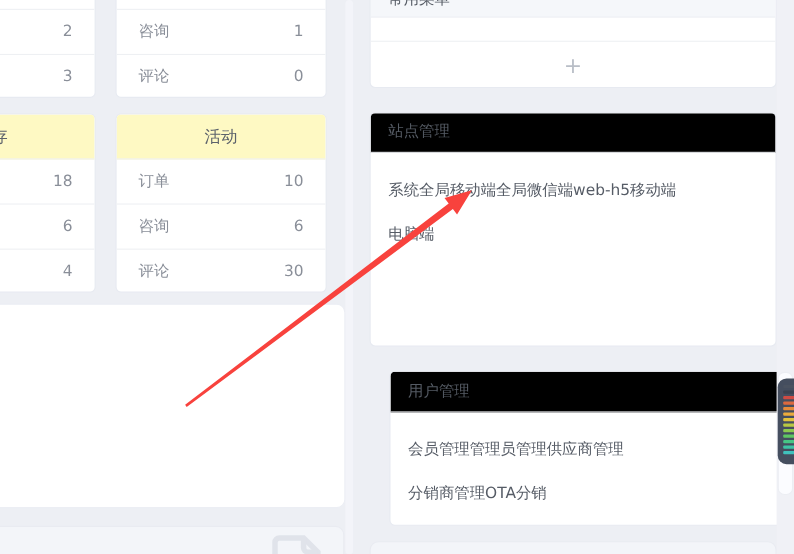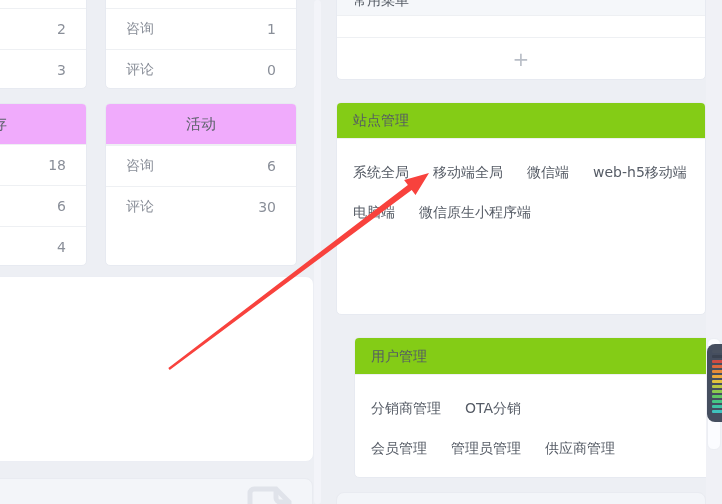--- a/index.html
+++ b/index.html
@@ -14,31 +14,31 @@
     border-radius:5px;box-sizing:border-box;overflow:hidden;
   }
   
   .stat-row{
     height:40px;display:flex;align-items:center;justify-content:space-between;
     padding:0 20px;border-top:1px solid #eef0f3;font-size:14px;color:#8a8f99;
   }
   .stat-row.first{border-top:none;}
   .stat-row .num{margin-left:auto;}
   .stat-header{
-    height:40px;background:#f0abfc;display:flex;align-items:center;justify-content:center;
+    height:40px;background:#fef9c3;display:flex;align-items:center;justify-content:center;
     font-size:15px;color:#5c626b;border-bottom:1px solid #eef0f3;position:relative;
   }
   
   .panel-header{
     height:35px;line-height:35px;padding:0 16px;font-size:14px;color:#555b64;
-    border-bottom:1px solid #eef0f3;background:#84cc16;position:relative;
+    border-bottom:1px solid #eef0f3;background:#000000;position:relative;
   }
   .panel-header.tinted{background:#f5f7fa;height:30px;line-height:30px;}
   .panel-body{padding:14px 16px 0;box-sizing:border-box;}
-  .links-row{display:flex;gap:24px;height:40px;align-items:center;font-size:14px;color:#565c66;flex-wrap:nowrap;}
+  .links-row{display:flex;height:40px;align-items:center;font-size:14px;color:#565c66;flex-wrap:nowrap;}
   .link{cursor:pointer;white-space:nowrap;}
   .uniapp-divider{display:flex;align-items:center;height:34px;font-size:14px;color:#cbd0d8;margin:0 -8px;}
   .dline{flex:1;height:1px;background:#e8eaef;}
   .uniapp-divider span.txt{margin:0 10px;}
   .add-row{
     position:absolute;left:0;right:0;bottom:0;height:41px;border-top:1px solid #eef0f3;
     display:flex;align-items:center;justify-content:center;color:#b9bec7;font-size:20px;cursor:pointer;
   }
   
   .v-strip{position:absolute;border-radius:4px;}
@@ -91,20 +91,24 @@
   </div>
   <div class="stat-row">
     <span class="num">4</span>
   </div>
 </div>
 
 <div class="card" style="left:105px;top:103px;width:192px;height:163px;">
   <div class="stat-header">
     <span>活动</span>
   </div>
+  <div class="stat-row first">
+    <span>订单</span>
+    <span class="num">10</span>
+  </div>
   <div class="stat-row">
     <span>咨询</span>
     <span class="num">6</span>
   </div>
   <div class="stat-row">
     <span>评论</span>
     <span class="num">30</span>
   </div>
 </div>
 
@@ -132,38 +136,37 @@
   </div>
   <div class="panel-body">
     <div class="links-row">
       <span class="link">系统全局</span>
       <span class="link">移动端全局</span>
       <span class="link">微信端</span>
       <span class="link">web-h5移动端</span>
     </div>
     <div class="links-row">
       <span class="link">电脑端</span>
-      <span class="link">微信原生小程序端</span>
     </div>
   </div>
 </div>
 
 <div class="card" style="left:354px;top:337px;width:370px;height:141px;">
   <div class="panel-header" style="height:36px;line-height:36px;">
     <span>用户管理</span>
   </div>
   <div class="panel-body">
     <div class="links-row">
-      <span class="link">分销商管理</span>
-      <span class="link">OTA分销</span>
-    </div>
-    <div class="links-row">
       <span class="link">会员管理</span>
       <span class="link">管理员管理</span>
       <span class="link">供应商管理</span>
+    </div>
+    <div class="links-row">
+      <span class="link">分销商管理</span>
+      <span class="link">OTA分销</span>
     </div>
   </div>
 </div>
 
 <div class="card" style="left:336px;top:492px;width:370px;height:40px;background:#f3f5f9;border-radius:8px 8px 0 0;border-color:#e9ebf1;"></div>
 
 <div class="v-strip" style="left:314px;top:0;width:7px;height:504px;background:#f3f4f9;"></div>
 <div class="v-strip" style="left:706px;top:0;width:16px;height:504px;background:#f0f1f6;border-radius:0;"></div>
 <div class="v-strip" style="left:707px;top:338px;width:12px;height:110px;background:#fbfcff;border:1px solid #eceef3;border-radius:6px;"></div>
 

